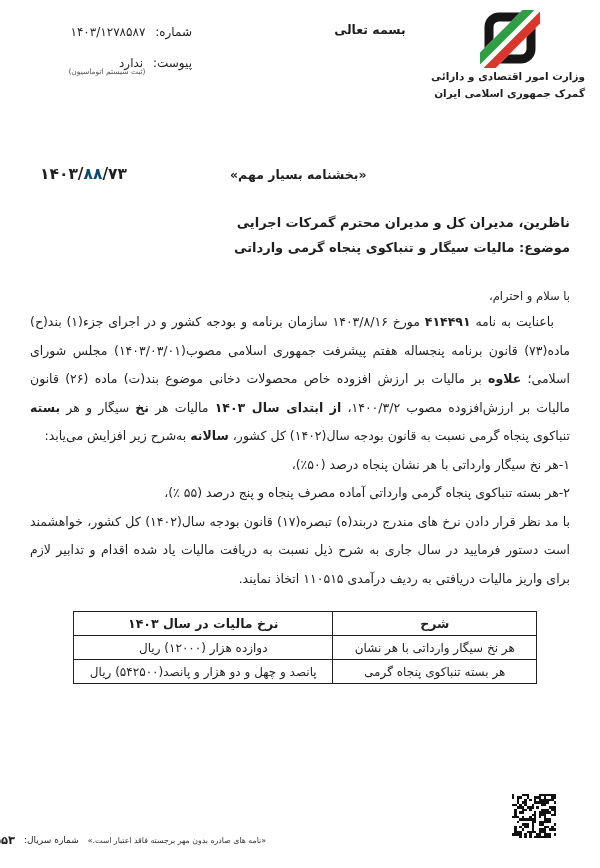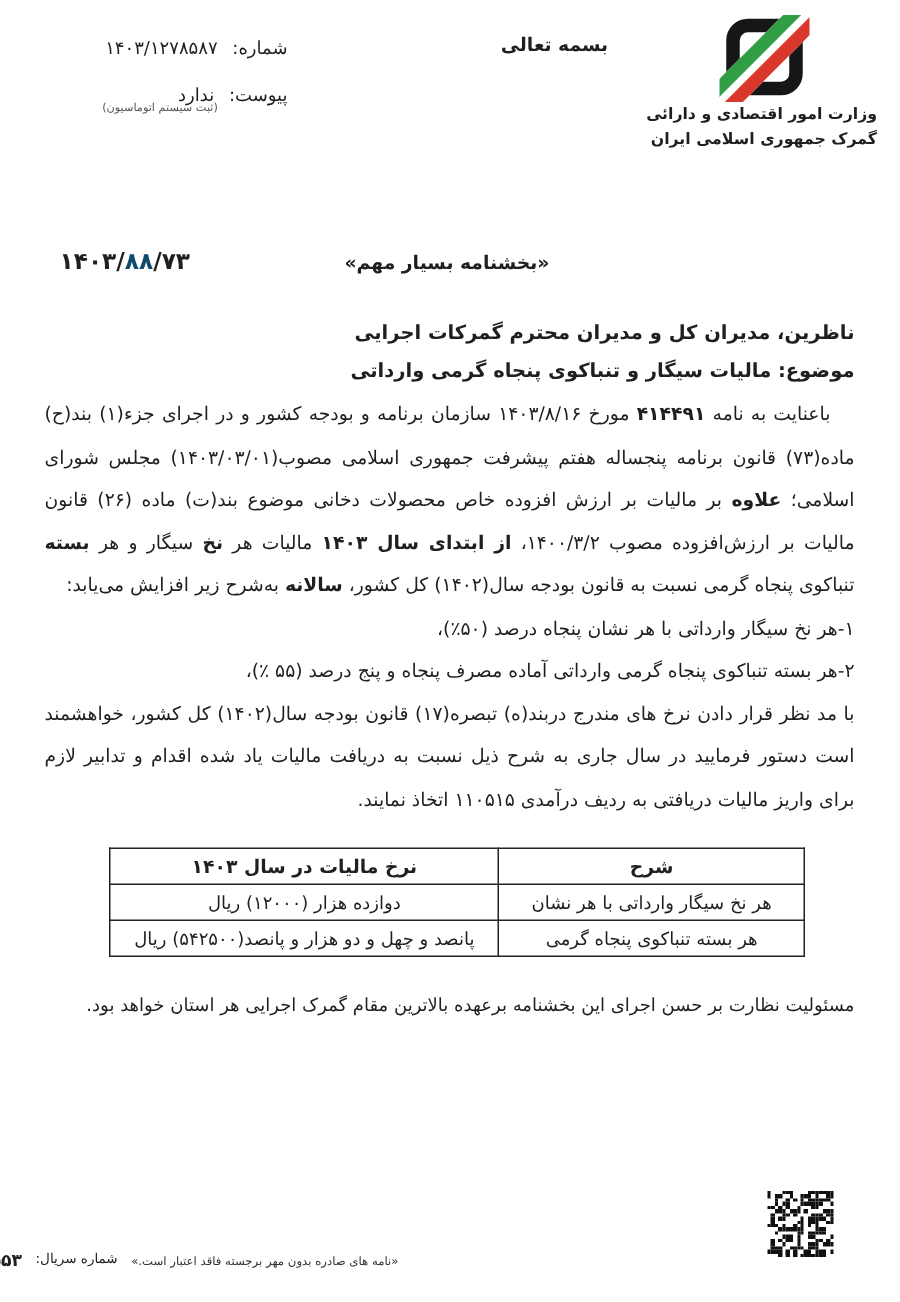--- a/index.html
+++ b/index.html
@@ -86,20 +86,21 @@
     <div class="automation-note">(ثبت سیستم اتوماسیون)</div>
   </div>
 
 
   <div class="circ-no"><span>۱۴۰۳/</span><span class="red">۸۸</span><span>/۷۳</span></div>
   <div class="circ-title">«بخشنامه بسیار مهم»</div>
 
   <div class="body">
     <div class="addressee">ناظرین، مدیران کل و مدیران محترم گمرکات اجرایی</div>
     <div class="subject">موضوع: مالیات سیگار و تنباکوی پنجاه گرمی وارداتی</div>
+    <div class="salutation">با سلام و احترام،</div>
 
     <p class="para p1"><span>باعنایت به نامه </span><b>۴۱۴۴۹۱</b><span> مورخ ۱۴۰۳/۸/۱۶ سازمان برنامه و بودجه کشور و در اجرای جزء(۱) بند(ح) ماده(۷۳) قانون برنامه پنجساله هفتم پیشرفت جمهوری اسلامی مصوب(۱۴۰۳/۰۳/۰۱) مجلس شورای اسلامی؛ </span><b>علاوه</b><span> بر مالیات بر ارزش افزوده خاص محصولات دخانی موضوع بند(ت) ماده (۲۶) قانون مالیات بر ارزش‌افزوده مصوب ۱۴۰۰/۳/۲، </span><b>از ابتدای سال ۱۴۰۳</b><span> مالیات هر </span><b>نخ</b><span> سیگار و هر </span><b>بسته</b><span> تنباکوی پنجاه گرمی نسبت به قانون بودجه سال(۱۴۰۲) کل کشور، </span><b>سالانه</b><span> به‌شرح زیر افزایش می‌یابد:</span></p>
 
     <div class="list-line">۱-هر نخ سیگار وارداتی با هر نشان پنجاه درصد (۵۰٪)،</div>
     <div class="list-line">۲-هر بسته تنباکوی پنجاه گرمی وارداتی آماده مصرف پنجاه و پنج درصد (۵۵ ٪)،</div>
 
     <p class="para p2">با مد نظر قرار دادن نرخ های مندرج دربند(ه) تبصره(۱۷) قانون بودجه سال(۱۴۰۲) کل کشور، خواهشمند است دستور فرمایید در سال جاری به شرح ذیل نسبت به دریافت مالیات یاد شده اقدام و تدابیر لازم برای واریز مالیات دریافتی به ردیف درآمدی ۱۱۰۵۱۵ اتخاذ نمایند.</p>
 
     <table class="rates">
       <thead>
@@ -113,21 +114,20 @@
           <td class="col-desc">هر نخ سیگار وارداتی با هر نشان</td>
           <td class="col-rate">دوازده هزار (۱۲۰۰۰) ریال</td>
         </tr>
         <tr>
           <td class="col-desc">هر بسته تنباکوی پنجاه گرمی</td>
           <td class="col-rate">پانصد و چهل و دو هزار و پانصد(۵۴۲۵۰۰) ریال</td>
         </tr>
       </tbody>
     </table>
 
-    <div class="closing">مسئولیت نظارت بر حسن اجرای این بخشنامه برعهده بالاترین مقام گمرک اجرایی هر استان خواهد بود.</div>
   </div>
 
   <div class="qr">
       <i class="on"></i>
       <i class="on"></i>
       <i class="on"></i>
       <i class="on"></i>
       <i class="on"></i>
       <i class="on"></i>
       <i class="on"></i>

